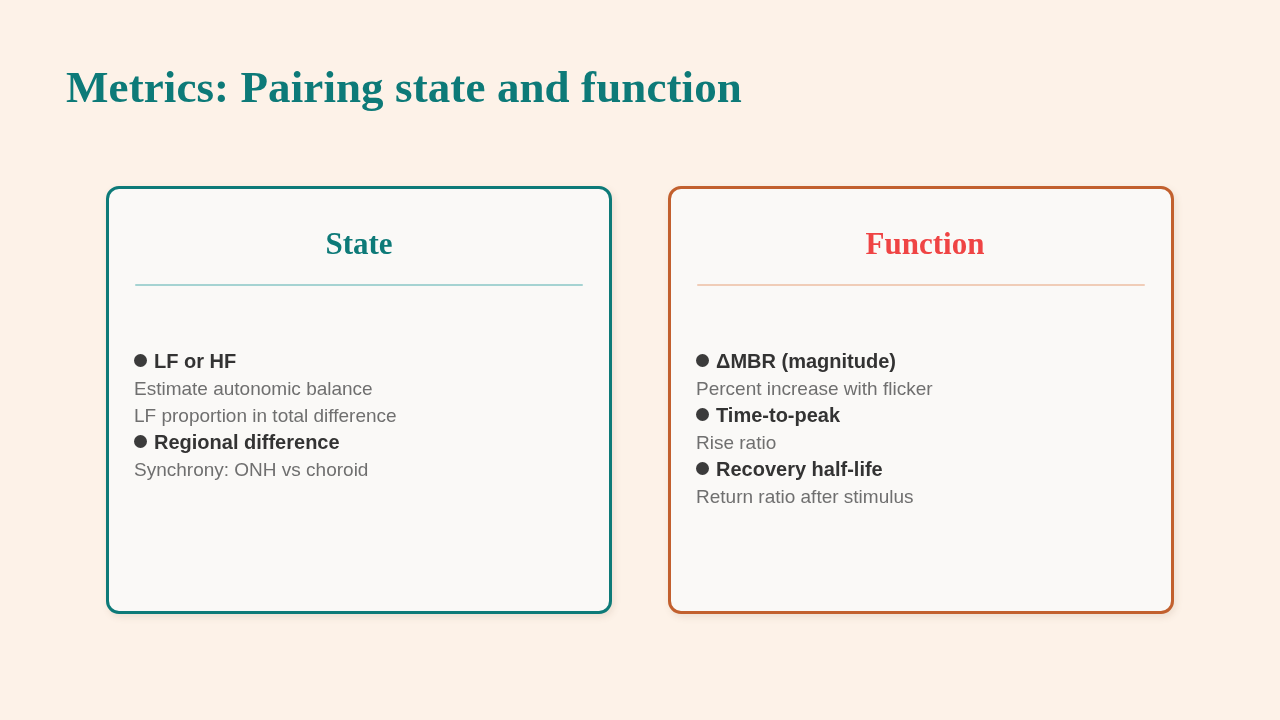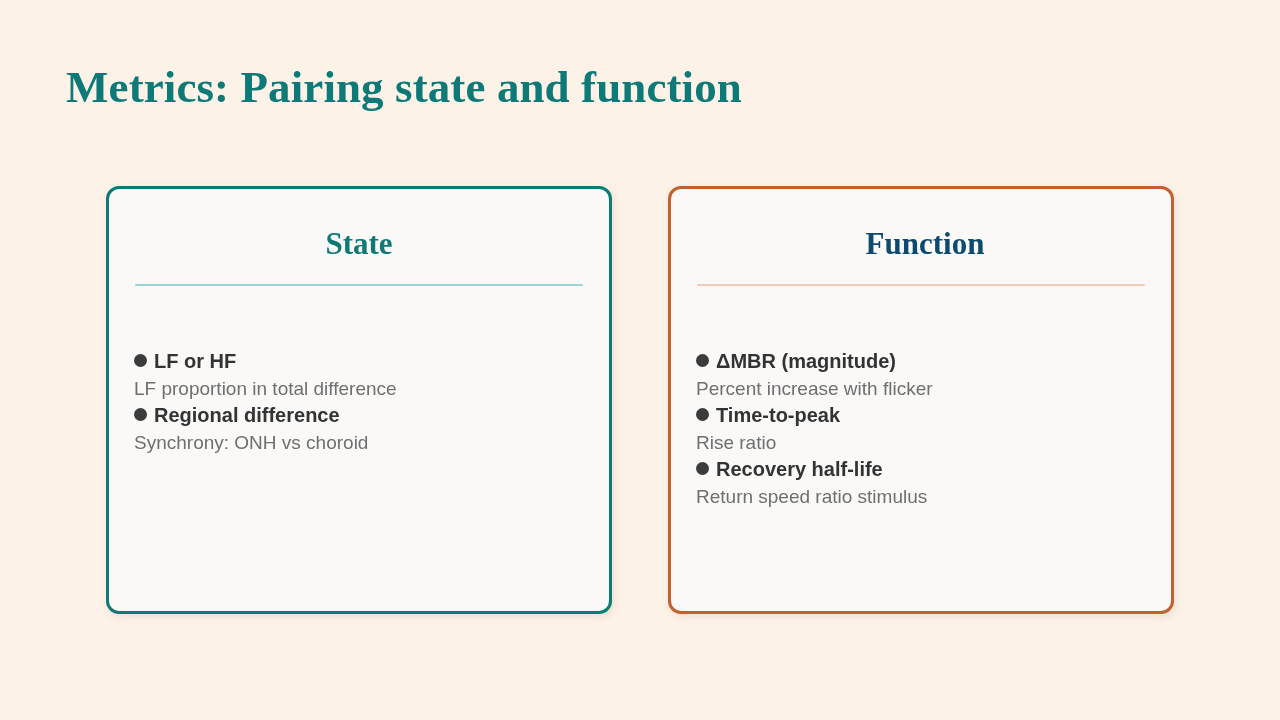--- a/index.html
+++ b/index.html
@@ -59,21 +59,21 @@
   .card-header {
     text-align: center;
     font-family: "Liberation Serif", serif;
     font-weight: bold;
     font-size: 31px;
     color: #0d7a78;
     margin-top: 36px;
     line-height: 1.2;
   }
   .function-card .card-header {
-    color: #0c4a6e;
+    color: #ef4444;
     padding-left: 8px;
   }
 
   .card-divider {
     height: 2px;
     background: #a5d3d2;
     margin: 22px 26px 0 26px;
     border-radius: 1px;
   }
   .function-card .card-divider {
@@ -125,20 +125,21 @@
 
   <div class="card state-card">
     <div class="card-header">State</div>
     <div class="card-divider"></div>
     <div class="card-body">
 
       <div class="metric-item">
         <div class="metric-label">
           <span class="bullet-dot"></span><span>LF or HF</span>
         </div>
+        <div class="metric-desc">Estimate autonomic balance</div>
       </div>
 
       <div class="metric-item">
         <div class="metric-desc">LF proportion in total difference</div>
       </div>
 
       <div class="metric-item">
         <div class="metric-label">
           <span class="bullet-dot"></span><span>Regional difference</span>
         </div>
@@ -164,19 +165,19 @@
         <div class="metric-label">
           <span class="bullet-dot"></span><span>Time-to-peak</span>
         </div>
         <div class="metric-desc">Rise ratio</div>
       </div>
 
       <div class="metric-item">
         <div class="metric-label">
           <span class="bullet-dot"></span><span>Recovery half-life</span>
         </div>
-        <div class="metric-desc">Return speed ratio stimulus</div>
+        <div class="metric-desc">Return ratio after stimulus</div>
       </div>
 
     </div>
   </div>
 
 </div>
 
 </body></html>

